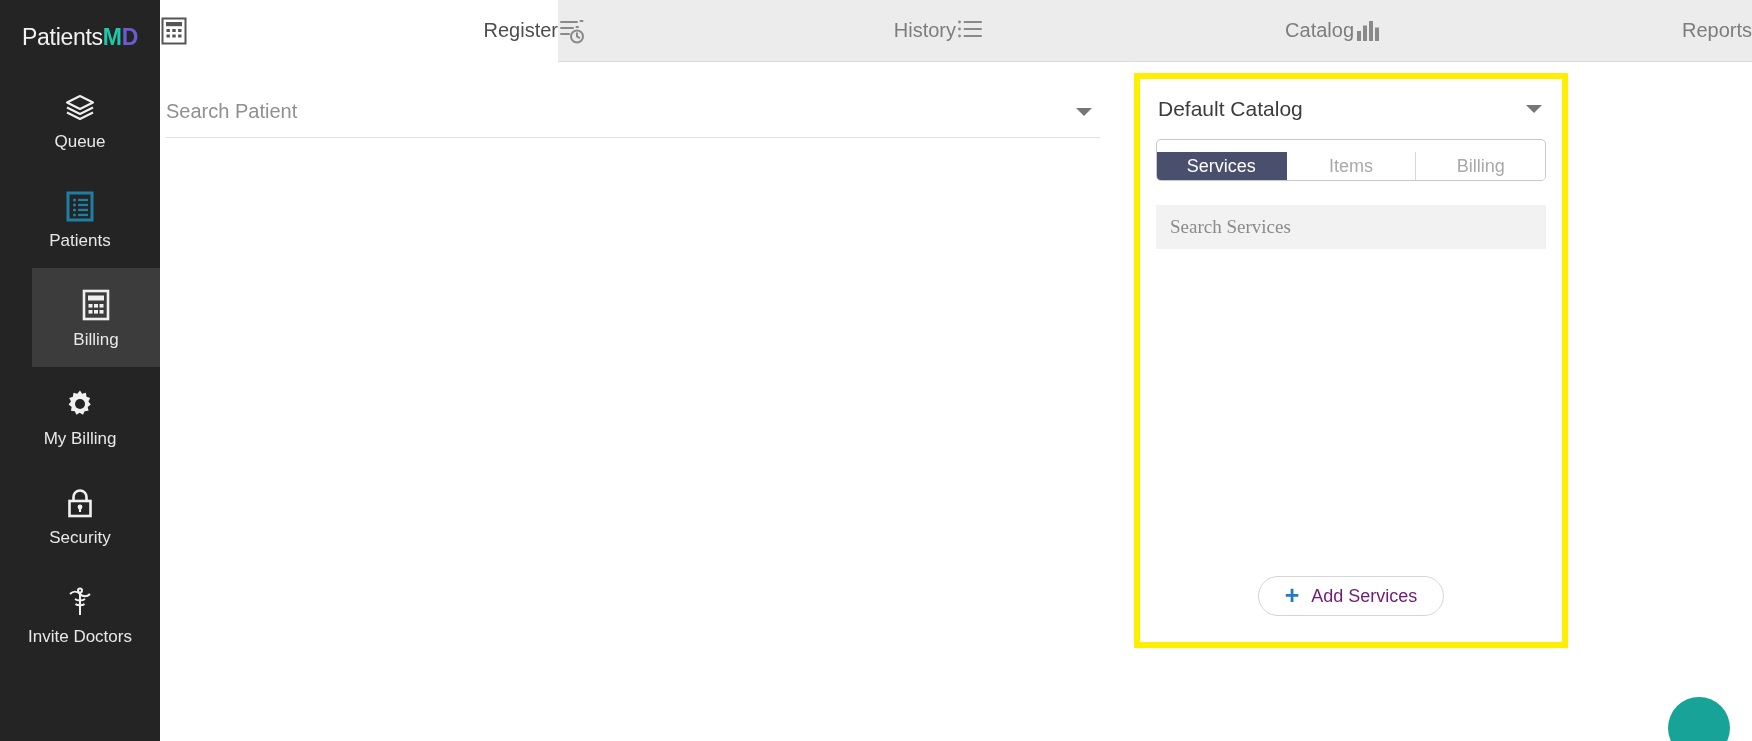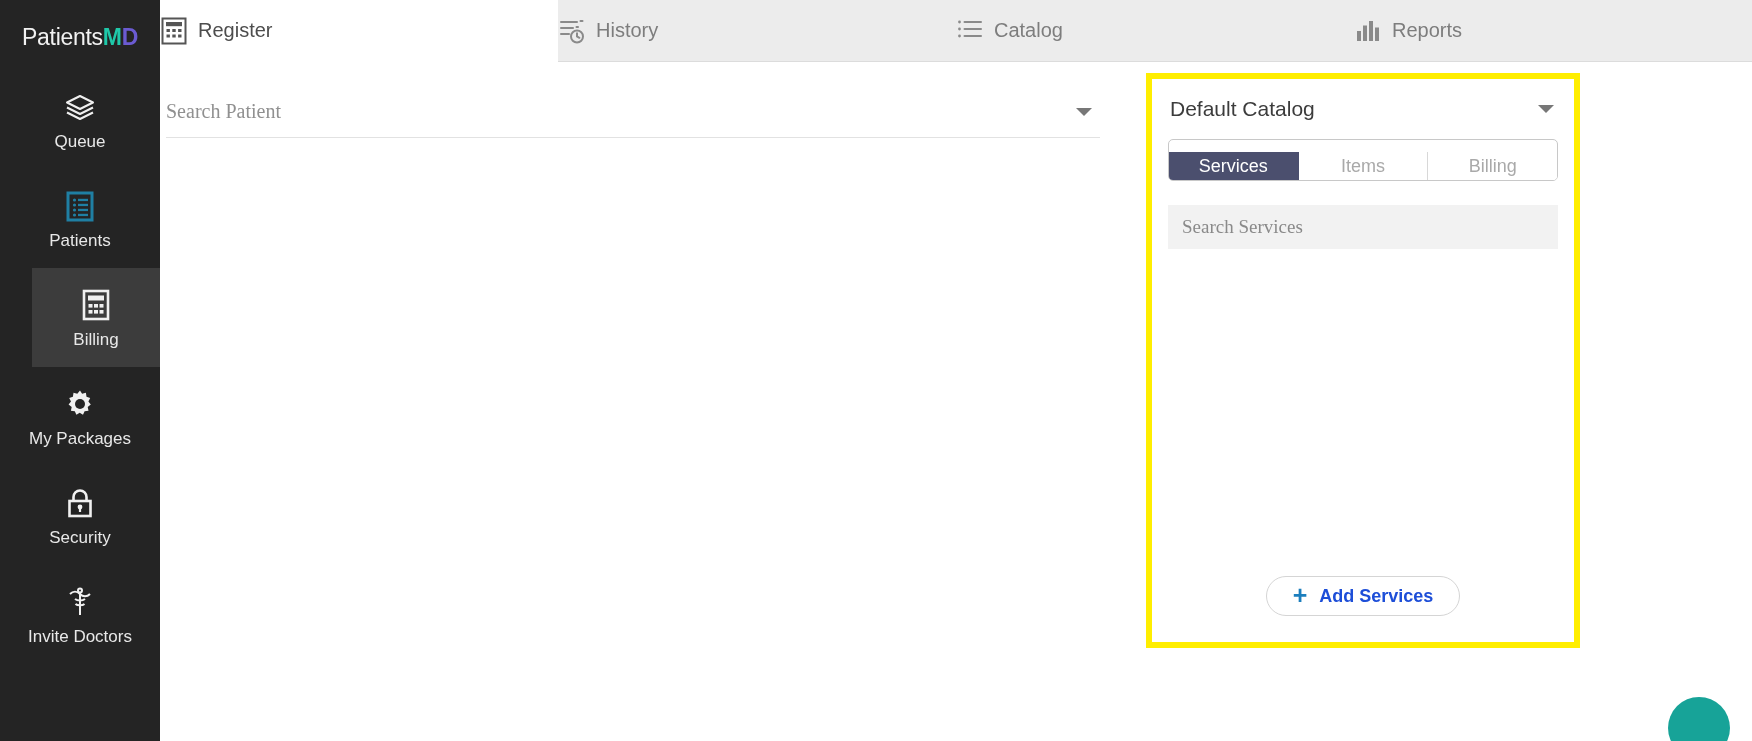--- a/index.html
+++ b/index.html
@@ -80,22 +80,22 @@
     height: 62px;
     flex: 0 0 62px;
     display: flex;
     background: #ececec;
     border-bottom: 1px solid #dcdcdc;
   }
   .tab {
     flex: 1 1 0;
     display: flex;
     align-items: center;
-    justify-content: flex-start;
-    gap: 10px;
+    justify-content: space-between;
+    gap: 24px;
     cursor: pointer;
     user-select: none;
     color: #7d7d7d;
     font-size: 20px;
     position: relative;
   }
   .tab.active {
     background: #ffffff;
     color: #4d4d4d;
   }
@@ -129,42 +129,42 @@
     border-bottom: 1px solid #e2e2e2;
     padding: 0 8px 0 0;
     position: relative;
   }
   .patient-search input {
     border: 0;
     outline: none;
     flex: 1 1 auto;
     font-size: 20px;
     color: #555;
-    font-family: Liberation Serif, serif;
+    font-family: Liberation Sans, sans-serif;
     background: transparent;
   }
   .patient-search input::placeholder { color: #909090; }
   .caret-down {
     width: 0; height: 0;
     border-left: 8px solid transparent;
     border-right: 8px solid transparent;
     border-top: 8px solid #777;
     margin-left: 10px;
     cursor: pointer;
   }
 
   
   .right-pane {
     flex: 1 1 auto;
     position: relative;
     background: #ffffff;
   }
   .highlight-box {
     position: absolute;
-    left: 24px;
+    left: 12px;
     top: 11px;
     width: 434px;
     height: 575px;
     border: 6px solid #ffee00;
     background: #ffffff;
     overflow: hidden;
   }
   .catalog-inner {
     position: absolute;
     inset: 0;
@@ -261,22 +261,21 @@
   }
   .add-btn .plus {
     font-size: 25px;
     line-height: 1;
     color: #1c7ebd;
     font-weight: 700;
     margin-top: -2px;
   }
   .add-btn .lbl {
     font-size: 18px;
-    color: #1d4ed8;
-    font-weight: bold;
+    color: #701a75;
   }
 
   .fab {
     position: absolute;
     right: 22px;
     bottom: -18px;
     width: 62px; height: 62px;
     border-radius: 50%;
     background: #17a398;
     cursor: pointer;
@@ -337,21 +336,21 @@
       <span class="nav-label">Billing</span>
     </div>
 
     <div class="nav-item">
       <span class="nav-icon">
         <svg width="32" height="32" viewBox="0 0 32 32" fill="#f0f0f0">
           <path d="M16 2.5l2.1 3.3 3.8-1 .6 3.9 3.7 1.3-1.8 3.5 2.4 3.1-3.1 2.4 .8 3.8-3.9 .4-1.6 3.6-3.3-2.1-3.3 2.1-1.6-3.6-3.9-.4 .8-3.8-3.1-2.4 2.4-3.1-1.8-3.5 3.7-1.3 .6-3.9 3.8 1z"></path>
           <circle cx="16" cy="16" r="5" fill="#242424"></circle>
         </svg>
       </span>
-      <span class="nav-label">My Packages</span>
+      <span class="nav-label">My Billing</span>
     </div>
 
     <div class="nav-item">
       <span class="nav-icon">
         <svg width="30" height="32" viewBox="0 0 30 32" fill="none">
           <path d="M8.5 14V10a6.5 6.5 0 0113 0v4" stroke="#f0f0f0" stroke-width="2.6"></path>
           <rect x="4.5" y="14" width="21" height="15" stroke="#f0f0f0" stroke-width="2.6"></rect>
           <circle cx="15" cy="20" r="2.4" fill="#f0f0f0"></circle>
           <rect x="13.9" y="20.5" width="2.2" height="4.5" fill="#f0f0f0"></rect>
         </svg>

